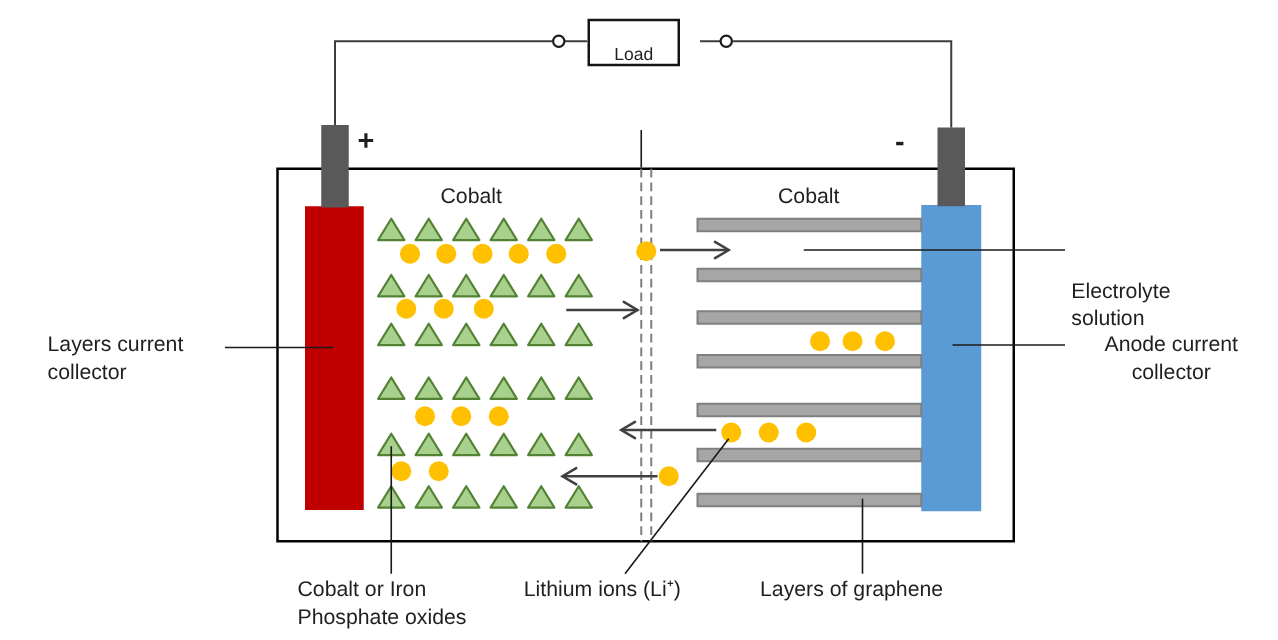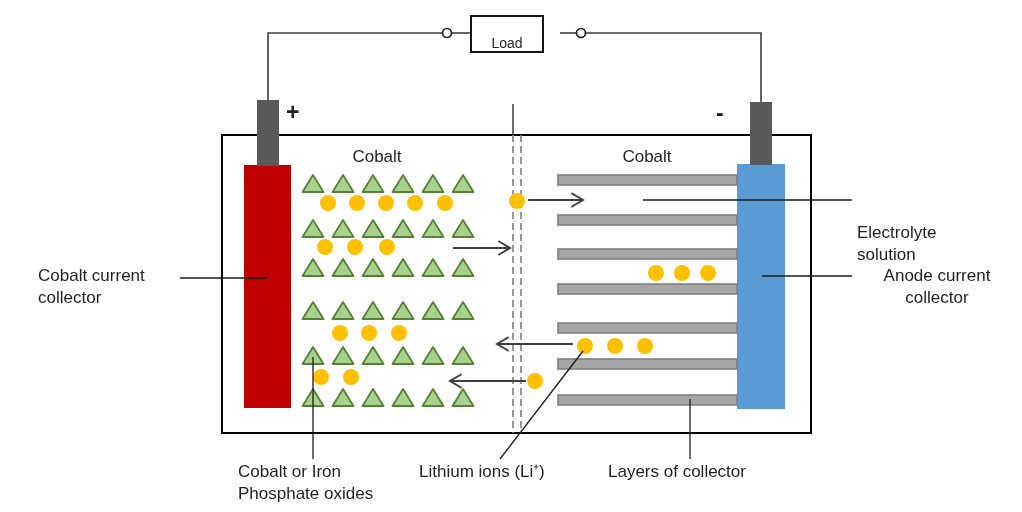--- a/index.html
+++ b/index.html
@@ -131,24 +131,24 @@
     </svg>
 
   <div class="abs load-box">
     <span>Load</span>
   </div>
 
   <div class="lbl center cathode-label">Cobalt</div>
   <div class="lbl center anode-label">Cobalt</div>
   <div class="sign plus-sign">+</div>
   <div class="sign minus-sign">-</div>
-  <div class="lbl cathode-collector-label">Cobalt current
+  <div class="lbl cathode-collector-label">Layers current
 collector</div>
   <div class="lbl electrolyte-label">Electrolyte
 solution</div>
   <div class="lbl anode-collector-label">Anode current
 collector</div>
   <div class="lbl lithium-label">Lithium ions (Li⁺)</div>
   <div class="lbl cobalt-label">Cobalt or Iron
 Phosphate oxides</div>
-  <div class="lbl layers-label">Layers of collector</div>
+  <div class="lbl layers-label">Layers of graphene</div>
 
 </div>
 
 </body></html>

